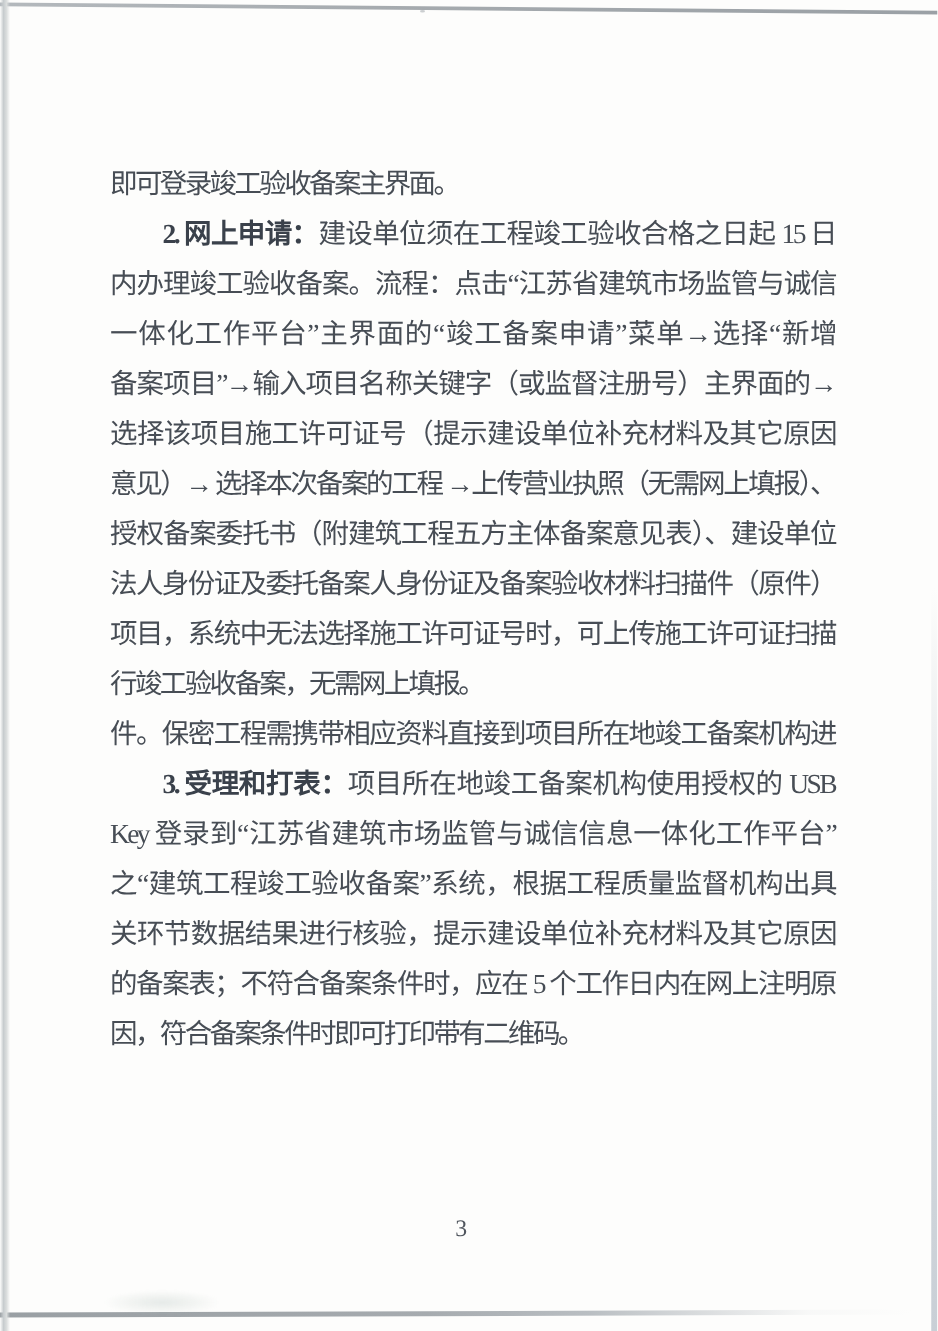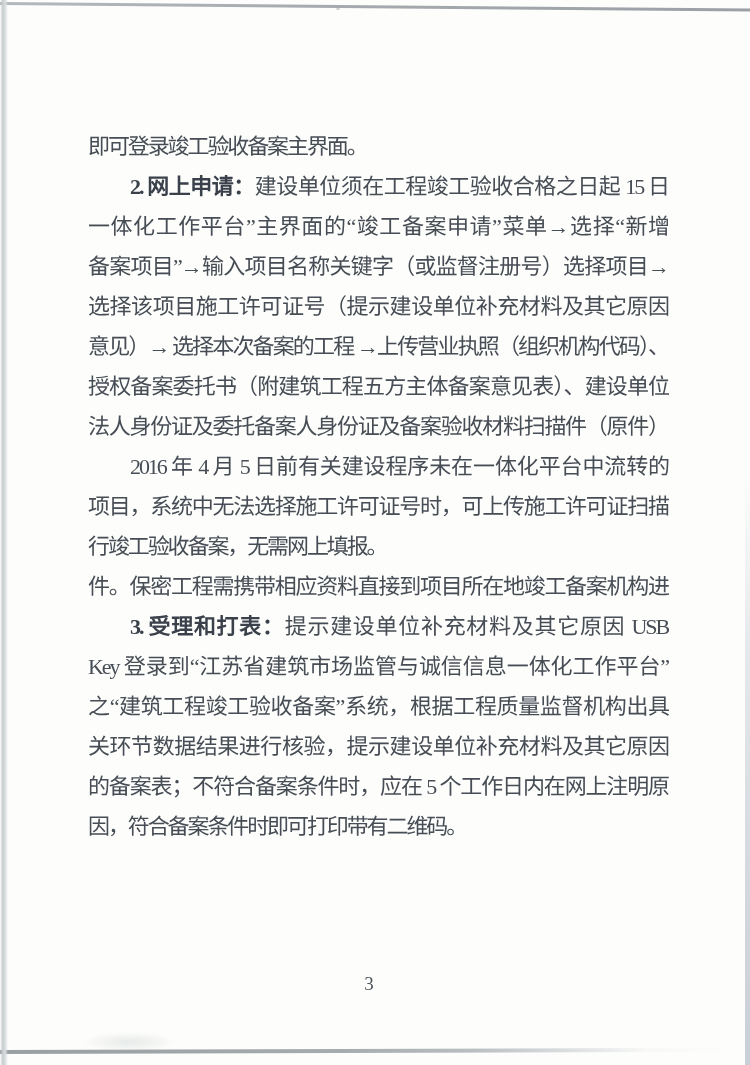--- a/index.html
+++ b/index.html
@@ -100,38 +100,38 @@
     <div class="para">
       <div class="line last">
         <span>即可登录竣工验收备案主界面。</span>
       </div>
     </div>
 
     <div class="para">
       <div class="line indent">
         <span class="bold-label">2. 网上申请：</span><span>建设单位须在工程竣工验收合格之日起 15 日</span>
       </div>
+      <div class="line"><span>内办理竣工验收备案。流程：点击“江苏省建筑市场监管与诚信</span></div>
       <div class="line"><span>一体化工作平台”主界面的“竣工备案申请”菜单→选择“新增</span></div>
-      <div class="line"><span>备案项目”→输入项目名称关键字（或监督注册号）选择项目→</span></div>
+      <div class="line"><span>备案项目”→输入项目名称关键字（或监督注册号）主界面的→</span></div>
       <div class="line"><span>选择该项目施工许可证号（提示建设单位补充材料及其它原因</span></div>
-      <div class="line"><span>意见）→ 选择本次备案的工程 →上传营业执照（组织机构代码）、</span></div>
+      <div class="line"><span>意见）→ 选择本次备案的工程 →上传营业执照（无需网上填报）、</span></div>
       <div class="line"><span>授权备案委托书（附建筑工程五方主体备案意见表）、建设单位</span></div>
       <div class="line"><span>法人身份证及委托备案人身份证及备案验收材料扫描件（原件）</span></div>
     </div>
 
     <div class="para">
-      <div class="line indent"><span>2016 年 4 月 5 日前有关建设程序未在一体化平台中流转的</span></div>
       <div class="line"><span>项目，系统中无法选择施工许可证号时，可上传施工许可证扫描</span></div>
       <div class="line last"><span>行竣工验收备案，无需网上填报。</span></div>
       <div class="line"><span>件。保密工程需携带相应资料直接到项目所在地竣工备案机构进</span></div>
     </div>
 
     <div class="para">
       <div class="line indent">
-        <span class="bold-label">3. 受理和打表：</span><span>提示建设单位补充材料及其它原因 USB</span>
+        <span class="bold-label">3. 受理和打表：</span><span>项目所在地竣工备案机构使用授权的 USB</span>
       </div>
       <div class="line"><span>Key 登录到“江苏省建筑市场监管与诚信信息一体化工作平台”</span></div>
       <div class="line"><span>之“建筑工程竣工验收备案”系统，根据工程质量监督机构出具</span></div>
       <div class="line"><span>关环节数据结果进行核验，提示建设单位补充材料及其它原因</span></div>
       <div class="line"><span>的备案表；不符合备案条件时，应在 5 个工作日内在网上注明原</span></div>
       <div class="line last"><span>因，符合备案条件时即可打印带有二维码。</span></div>
     </div>
 
   </div>
 

